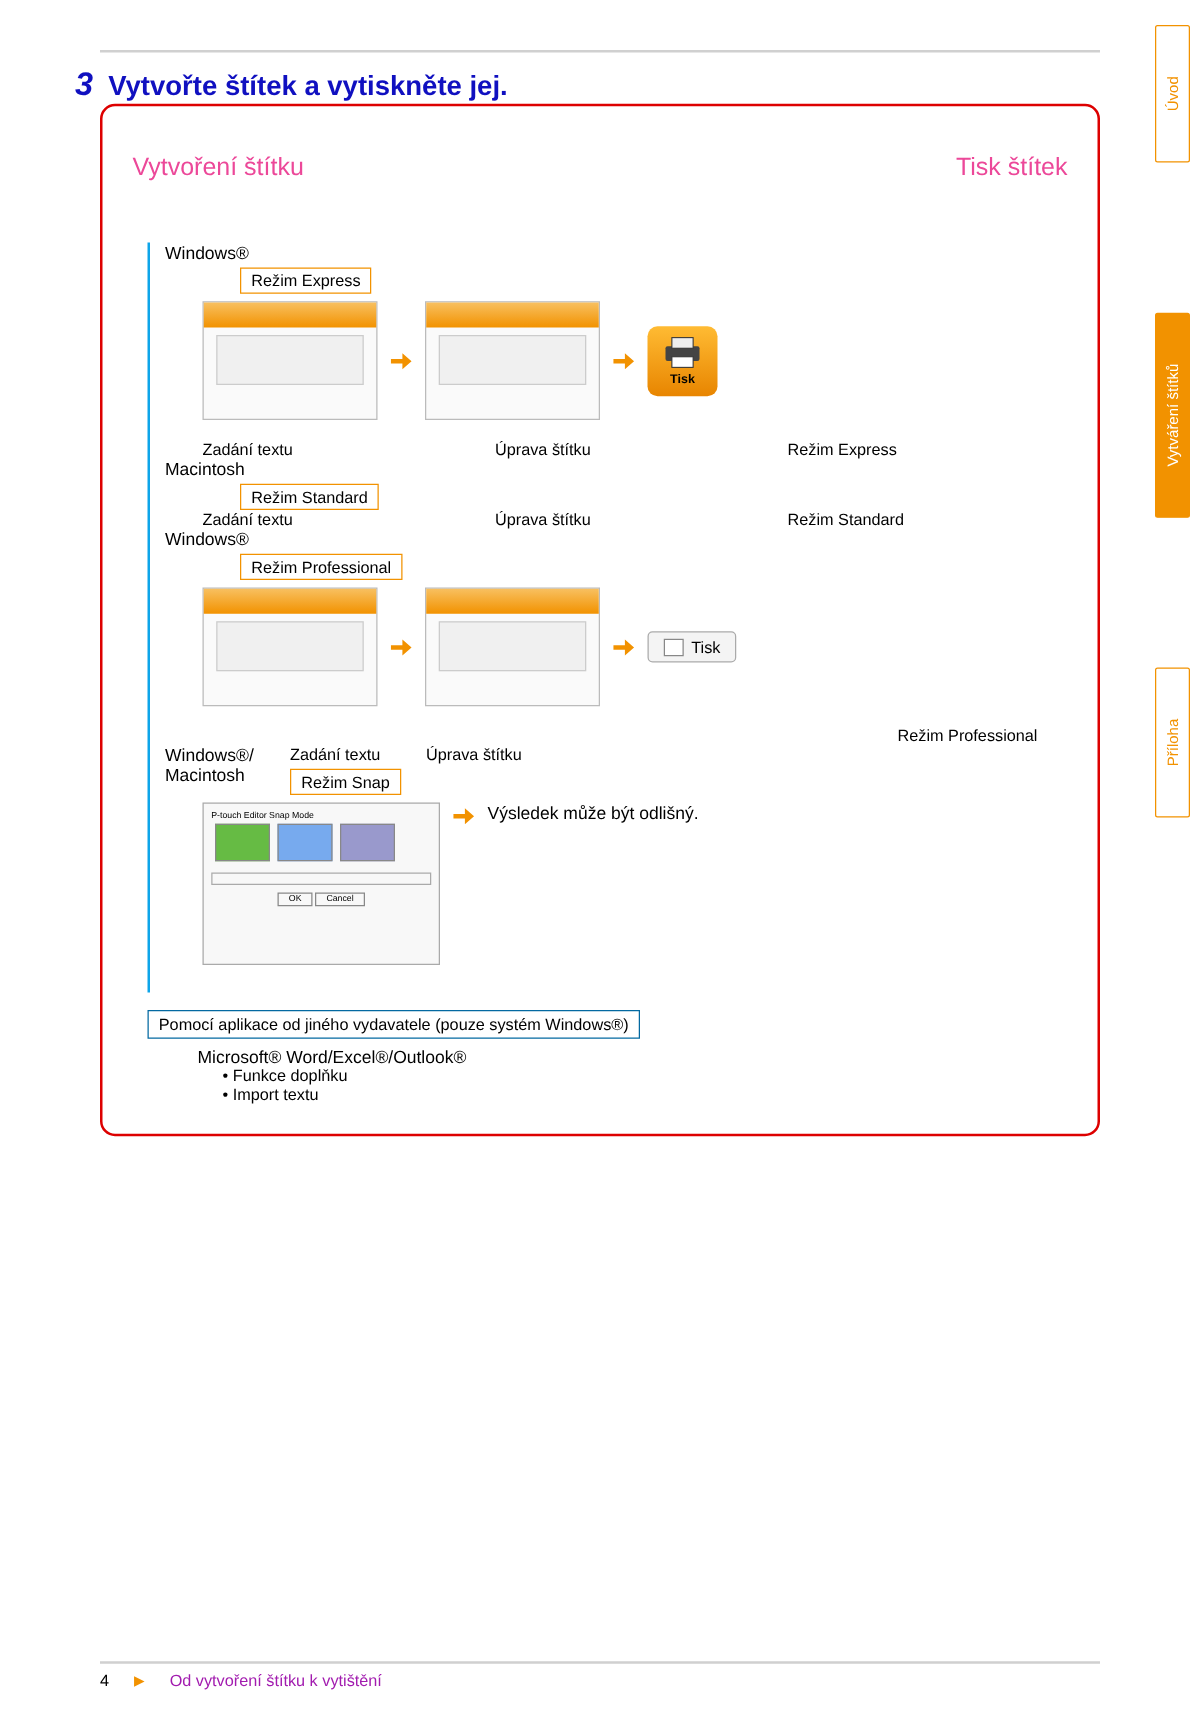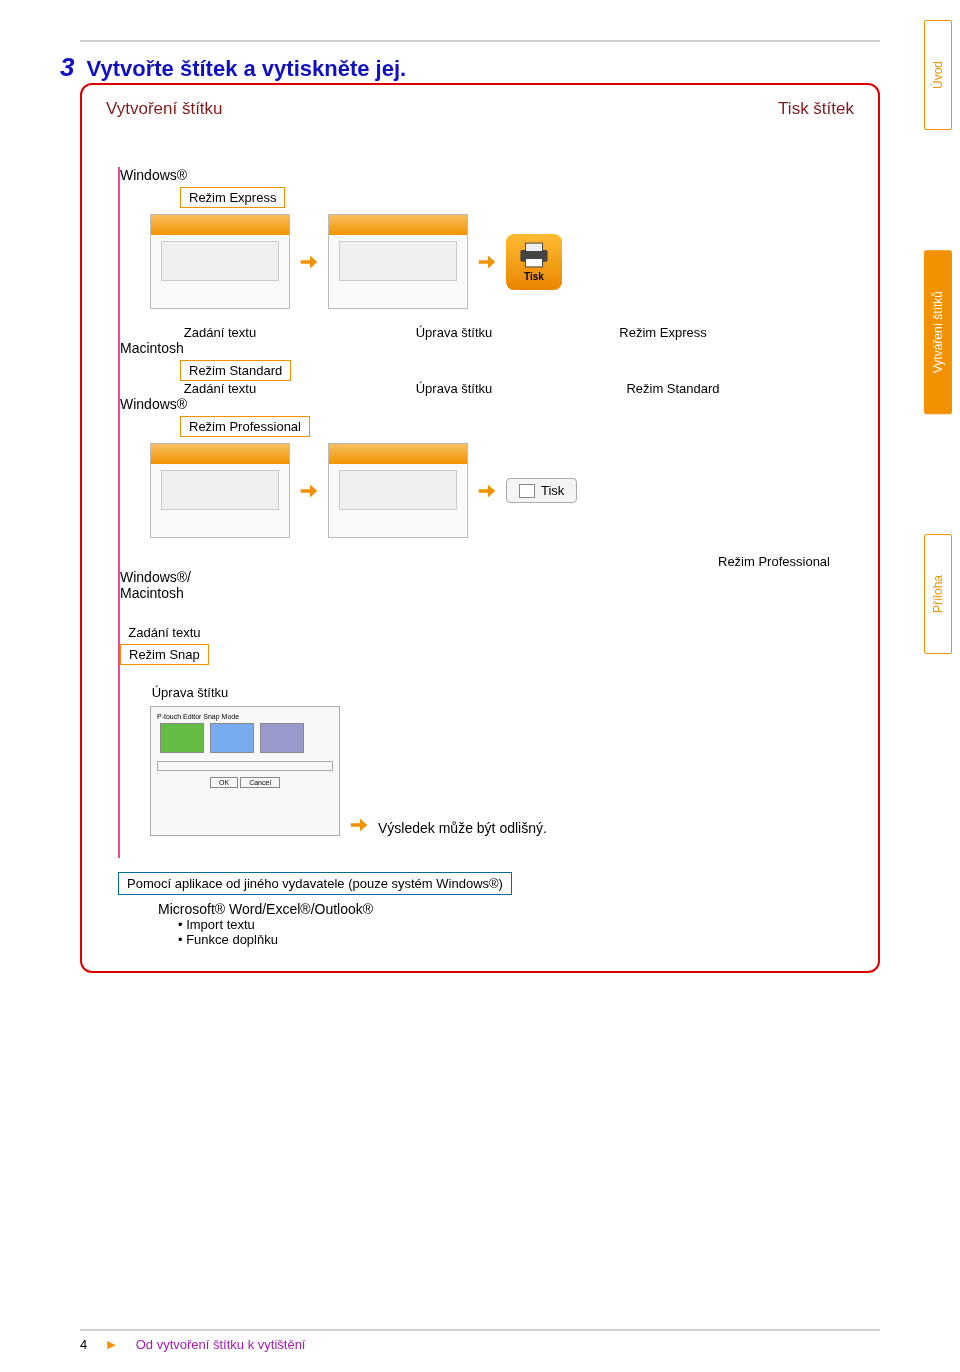--- a/index.html
+++ b/index.html
@@ -3,32 +3,32 @@
 <meta charset="utf-8">
 <style>
   * { box-sizing: border-box; margin: 0; padding: 0; }
   body { font-family: Arial, sans-serif; font-size: 14px; color: #000; background: #fff; width: 960px; }
   .page { width: 960px; min-height: 1372px; position: relative; padding: 40px 80px 40px 80px; }
   .header-line { border-top: 2px solid #d0d0d0; margin-bottom: 10px; width: 100%;}
   .step-title { font-size: 22px; color: #1010c0; font-weight: bold; margin-left: -20px; }
   .step-title .num { font-style: italic; font-size: 26px; margin-right: 6px; }
   .main-box { border: 2px solid #d00; border-radius: 12px; padding: 14px 18px 24px 18px; position: relative; }
   .legend-head { display: flex; justify-content: space-between; margin-bottom: 6px; }
-  .legend-label { font-size: 17px; color: #7f1d1d; background: #fff; padding: 0 6px; }
+  .legend-label { font-size: 20px; color: #ec4899; background: #fff; padding: 0 6px; margin-top: 24px; }
   .small-box { border: 1px solid #f29200; padding: 2px 8px; background: #fff; display: inline-block; font-size: 13px; }
   .os-label { font-size: 14px; margin-bottom: 4px; }
   .flow-row { display: flex; align-items: center; gap: 8px; margin: 6px 0 16px 30px; }
   .thumb { width: 140px; height: 95px; background: #fafafa; border: 1px solid #bbb; position: relative; }
   .thumb .tb-top { height: 20px; background: linear-gradient(#f8c060,#f29200); }
   .thumb .tb-mid { height: 40px; background: #f0f0f0; border: 1px solid #ccc; margin: 6px 10px; }
   .thumb-gray .tb-top { background: linear-gradient(#e0e0e0,#b0b0b0); }
   .thumb-snap { width: 190px; height: 130px; background: #f8f8f8; border: 1px solid #aaa; font-size: 7px; padding: 6px; }
   .thumb-snap .sn-img { display: inline-block; width: 44px; height: 30px; background: #66a; margin: 3px; border: 1px solid #888; }
   .arrow { width: 22px; height: 22px; display: inline-block; }
-  .col-label { font-size: 13px; text-align: center; }
+  .col-label { font-size: 13px; }
   .caps { display: flex; gap: 8px; align-items: flex-start; }
   .caps > div { display: flex; flex-direction: column; align-items: center; gap: 3px; }
   .icon-print { width: 56px; height: 56px; background: linear-gradient(#ffbb33,#e88500); border-radius: 8px; display: flex; flex-direction: column; align-items: center; justify-content: center; }
   .icon-print svg { width: 34px; height: 28px; }
   .icon-print .ip-label { font-size: 10px; color: #000; font-weight: bold; margin-top: 2px;}
   .icon-print-sm { width: 48px; height: 40px; display: flex; flex-direction: column; align-items: center; }
   .icon-print-sm svg { width: 36px; height: 28px; }
   .btn-tisk { border: 1px solid #aaa; border-radius: 4px; background: #f4f4f4; padding: 4px 12px; font-size: 13px; display: inline-flex; align-items: center; gap: 6px; }
   .btn-tisk .sq { width: 16px; height: 14px; background: #fff; border: 1px solid #888; display: inline-block;}
   .right-tabs { position: absolute; right: 8px; top: 20px; display: flex; flex-direction: column; gap: 120px; }
@@ -36,21 +36,21 @@
   .tab.active { background: #f29200; color: #fff; }
   .bullets { font-size: 13px; margin-left: 20px; }
   .bullets li { list-style: none; }
   .bullets li::before { content: "• "; }
   .other-app-box { border: 1px solid #0369a1; padding: 3px 8px; margin: 6px 0; font-size: 13px; display: inline-block; }
   .footer { position: absolute; bottom: 20px; left: 0; right: 0; }
   .footer-inner { margin: 0 80px; border-top: 2px solid #d0d0d0; padding-top: 6px; display: flex; align-items: center; gap: 20px; font-size: 13px; }
   .footer .pg { color: #000; }
   .footer .play { color: #f29200; font-size: 11px; }
   .footer .ftxt { color: #a21caf; }
-  .mode-group { margin-left: 18px; border-left: 2px solid #ec4899; padding-bottom: 6px; margin-bottom: 8px; margin-top: 48px;}
+  .mode-group { margin-left: 18px; padding-left: 12px; border-left: 2px solid #0ea5e9; padding-bottom: 6px; margin-bottom: 8px; margin-top: 48px;}
 </style>
 </head>
 <body>
 
 <div class="page">
 
   <div class="right-tabs">
     <div class="tab">Úvod</div>
     <div class="tab active">Vytváření štítků</div>
     <div class="tab">Příloha</div>
@@ -153,51 +153,51 @@
         <div class="btn-tisk">
             <span class="sq"></span>
             <span>Tisk</span>
           </div>
       </div>
 
       <div style="display:flex; justify-content:flex-end; margin-right:30px;">
         <div class="col-label">Režim Professional</div>
       </div>
 
-      <div style="display:flex; gap:20px; align-items:flex-start;flex-direction:column;">
+      <div style="display:flex; gap:20px; align-items:flex-start;">
         <div class="os-label" style="width:80px; white-space:pre-line">Windows®/
 Macintosh</div>
         <div>
           <div class="col-label" style="margin-bottom:4px">Zadání textu</div>
           <span class="small-box">Režim Snap</span>
         </div>
         <div style="width:140px" class="col-label">Úprava štítku</div>
       </div>
 
-      <div class="flow-row" style="align-items:flex-end">
+      <div class="flow-row" style="align-items:flex-start">
         <div class="thumb-snap">
           <div style="font-size:7px;">P-touch Editor Snap Mode</div>
           <div><span class="sn-img" style="background:#6b4"></span><span class="sn-img" style="background:#7ae"></span><span class="sn-img" style="background:#99c"></span></div>
           <div style="border:1px solid #aaa; height:10px; margin:4px 0;"></div>
           <div style="text-align:center; margin-top:8px;"><span style="border:1px solid #888; padding:1px 8px;">OK</span> <span style="border:1px solid #888; padding:1px 8px;">Cancel</span></div>
         </div>
         <span class="arrow"><svg viewBox="0 0 24 24">
               <path fill="#f29200" d="M3 10h10V5l8 7-8 7v-5H3z"></path>
             </svg></span>
         <div style="font-size:14px">Výsledek může být odlišný.</div>
       </div>
 
     </div>
 
     <div style="margin-left:18px">
       <div class="other-app-box">Pomocí aplikace od jiného vydavatele (pouze systém Windows®)</div>
       <div style="margin-left:40px; font-size:14px;">Microsoft® Word/Excel®/Outlook®</div>
       <ul class="bullets" style="margin-left:60px">
+        <li>Funkce doplňku</li>
         <li>Import textu</li>
-        <li>Funkce doplňku</li>
       </ul>
     </div>
 
   </div>
 
   <div class="footer">
     <div class="footer-inner">
       <span class="pg">4</span>
       <span class="play">▶</span>
       <span class="ftxt">Od vytvoření štítku k vytištění</span>

